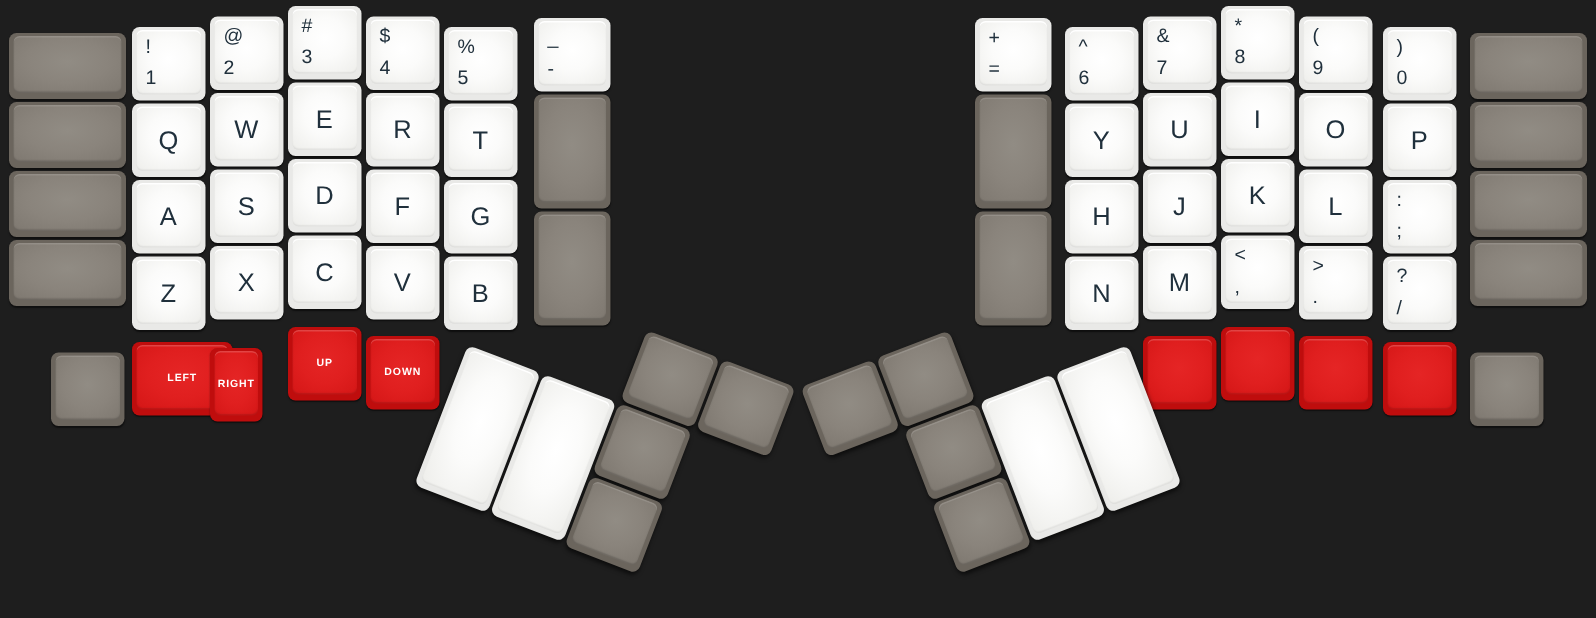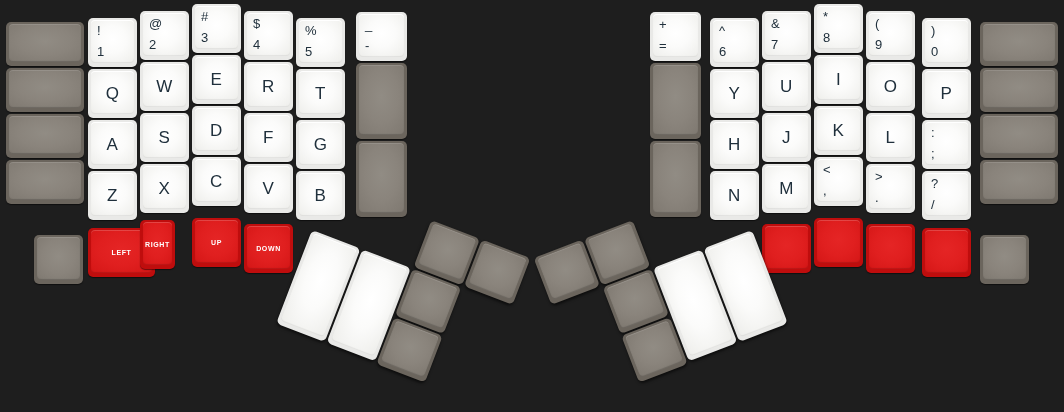--- a/index.html
+++ b/index.html
@@ -292,21 +292,21 @@
       <div style="position: absolute; left: 0px; top: 0px; width: 100%; height: 100%;">
         <div class="key k-gray" style="left: 34px; top: 235px; width: 49px; height: 49px;">
           <div class="cap"></div>
         </div>
         <div class="key k-red" style="left: 88px; top: 228px; width: 67px; height: 49px;">
           <div class="cap"></div>
           <div class="legend word">
             <span class="l1">Left</span>
           </div>
         </div>
-        <div class="key k-red" style="left: 140px; top: 220px; width: 35px; height: 49px;">
+        <div class="key k-red" style="left: 140px; top: 232px; width: 35px; height: 49px;">
           <div class="cap"></div>
           <div class="legend word">
             <span class="l1">Right</span>
           </div>
         </div>
         <div class="key k-red" style="left: 244px; top: 224px; width: 49px; height: 49px;">
           <div class="cap"></div>
           <div class="legend word">
             <span class="l1">Down</span>
           </div>

